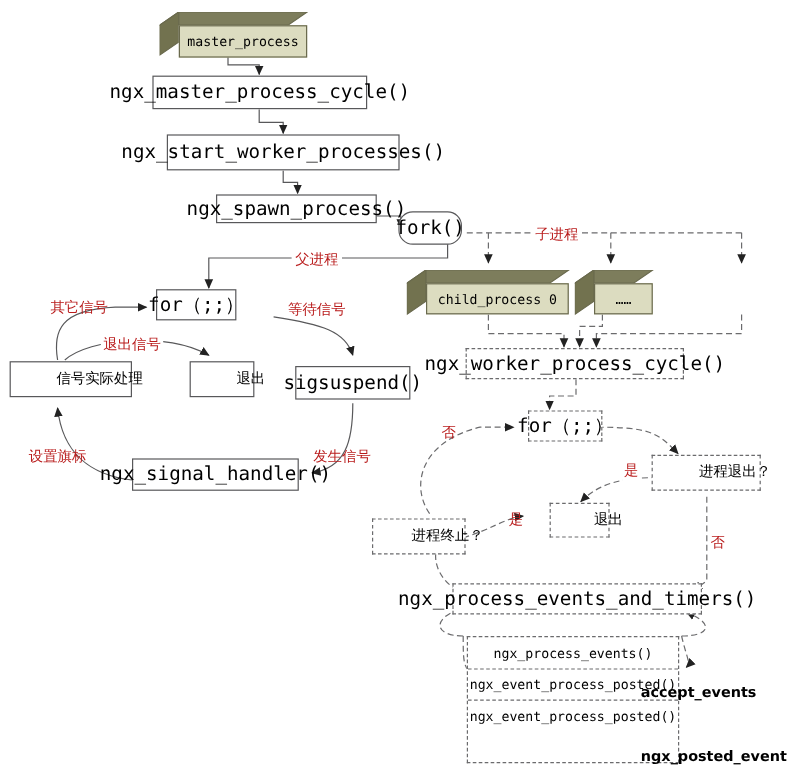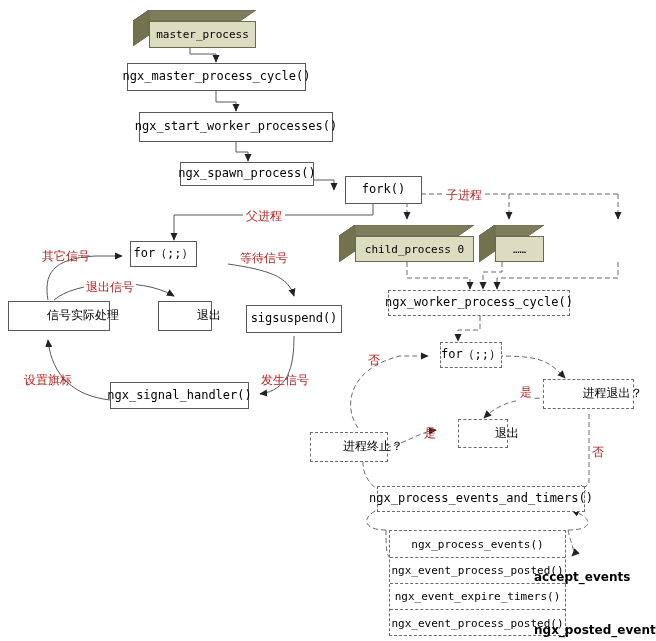--- a/index.html
+++ b/index.html
@@ -3,21 +3,21 @@
 <meta charset="utf-8">
 <style>
   html,body{margin:0;padding:0;background:#ffffff;}
   body{width:656px;height:641px;position:relative;overflow:hidden;
        font-family:"DejaVu Sans Mono","Liberation Mono",monospace;}
   #stage{position:absolute;left:0;top:0;width:656px;height:641px;}
   svg.layer{position:absolute;left:0;top:0;width:656px;height:641px;pointer-events:none;}
 
   .node{position:absolute;box-sizing:border-box;display:flex;align-items:center;
         justify-content:center;text-align:center;background:#ffffff;color:#000;
-        font-size:12px;line-height:1.15;letter-spacing:0px;white-space:nowrap;}
+        font-size:16px;line-height:1.15;letter-spacing:0px;white-space:nowrap;}
   .solid{border:1px solid #58585a;}
   .dashed{border:1px dashed #6b6b6d;}
   .cjk{font-family:"DejaVu Sans","Liberation Sans",sans-serif;font-size:12px;padding-left:48px;}
 
   
   .block{position:absolute;}
   .block .top{position:absolute;left:0;top:0;}
   .block .face{position:absolute;box-sizing:border-box;border:1px solid #6a6a4e;
         background:#dcdcc0;display:flex;align-items:center;justify-content:center;
         font-size:11px;color:#000;white-space:nowrap;}
@@ -128,21 +128,21 @@
     <div class="face" style="left:16px;top:11px;width:49px;height:26px;">……</div>
   </div>
 
 
   <div class="node solid" style="left:127px;top:63px;width:179px;height:28px;">ngx_master_process_cycle()</div>
 
   <div class="node solid" style="left:139px;top:112px;width:194px;height:30px;">ngx_start_worker_processes()</div>
 
   <div class="node solid" style="left:180px;top:162px;width:134px;height:24px;">ngx_spawn_process()</div>
 
-  <div class="node solid" style="left:345px;top:176px;width:77px;height:28px;">fork()</div>
+  <div class="node solid" style="left:332px;top:176px;width:53px;height:28px;border-radius:12px;">fork()</div>
 
   <div class="edgelabel" style="left:443px;top:187px;background:#fff;padding:0 3px;">子进程</div>
   <div class="edgelabel" style="left:243px;top:208px;background:#fff;padding:0 3px;">父进程</div>
 
   <div class="node solid" style="left:130px;top:241px;width:67px;height:26px;">for（;;）</div>
 
   <div class="node solid cjk" style="left:8px;top:301px;width:102px;height:30px;">信号实际处理</div>
 
   <div class="node solid cjk" style="left:158px;top:301px;width:54px;height:30px;">退出</div>
 
@@ -169,20 +169,19 @@
   <div class="node dashed" style="left:377px;top:486px;width:208px;height:26px;">ngx_process_events_and_timers()</div>
 
   <div class="edgelabel" style="left:368px;top:352px;">否</div>
   <div class="edgelabel" style="left:519px;top:384px;background:#fff;padding:0 1px;">是</div>
   <div class="edgelabel" style="left:424px;top:425px;">是</div>
   <div class="edgelabel" style="left:591px;top:444px;background:#fff;padding:0 1px;">否</div>
 
   <div class="stack" style="left:389px;top:530px;width:177px;height:106px;">
     <div class="stackrow" style="height:27px;">ngx_process_events()</div>
     <div class="stackrow" style="height:26px;">ngx_event_process_posted()</div>
-    <div class="stackrow" style="height:26px;">ngx_event_expire_timers()</div>
     <div class="stackrow" style="height:27px;">ngx_event_process_posted()</div>
   </div>
 
   <div class="annot" style="left:534px;top:570px;">accept_events</div>
   <div class="annot" style="left:534px;top:623px;">ngx_posted_events</div>
 
 </div>
 
 </body></html>

